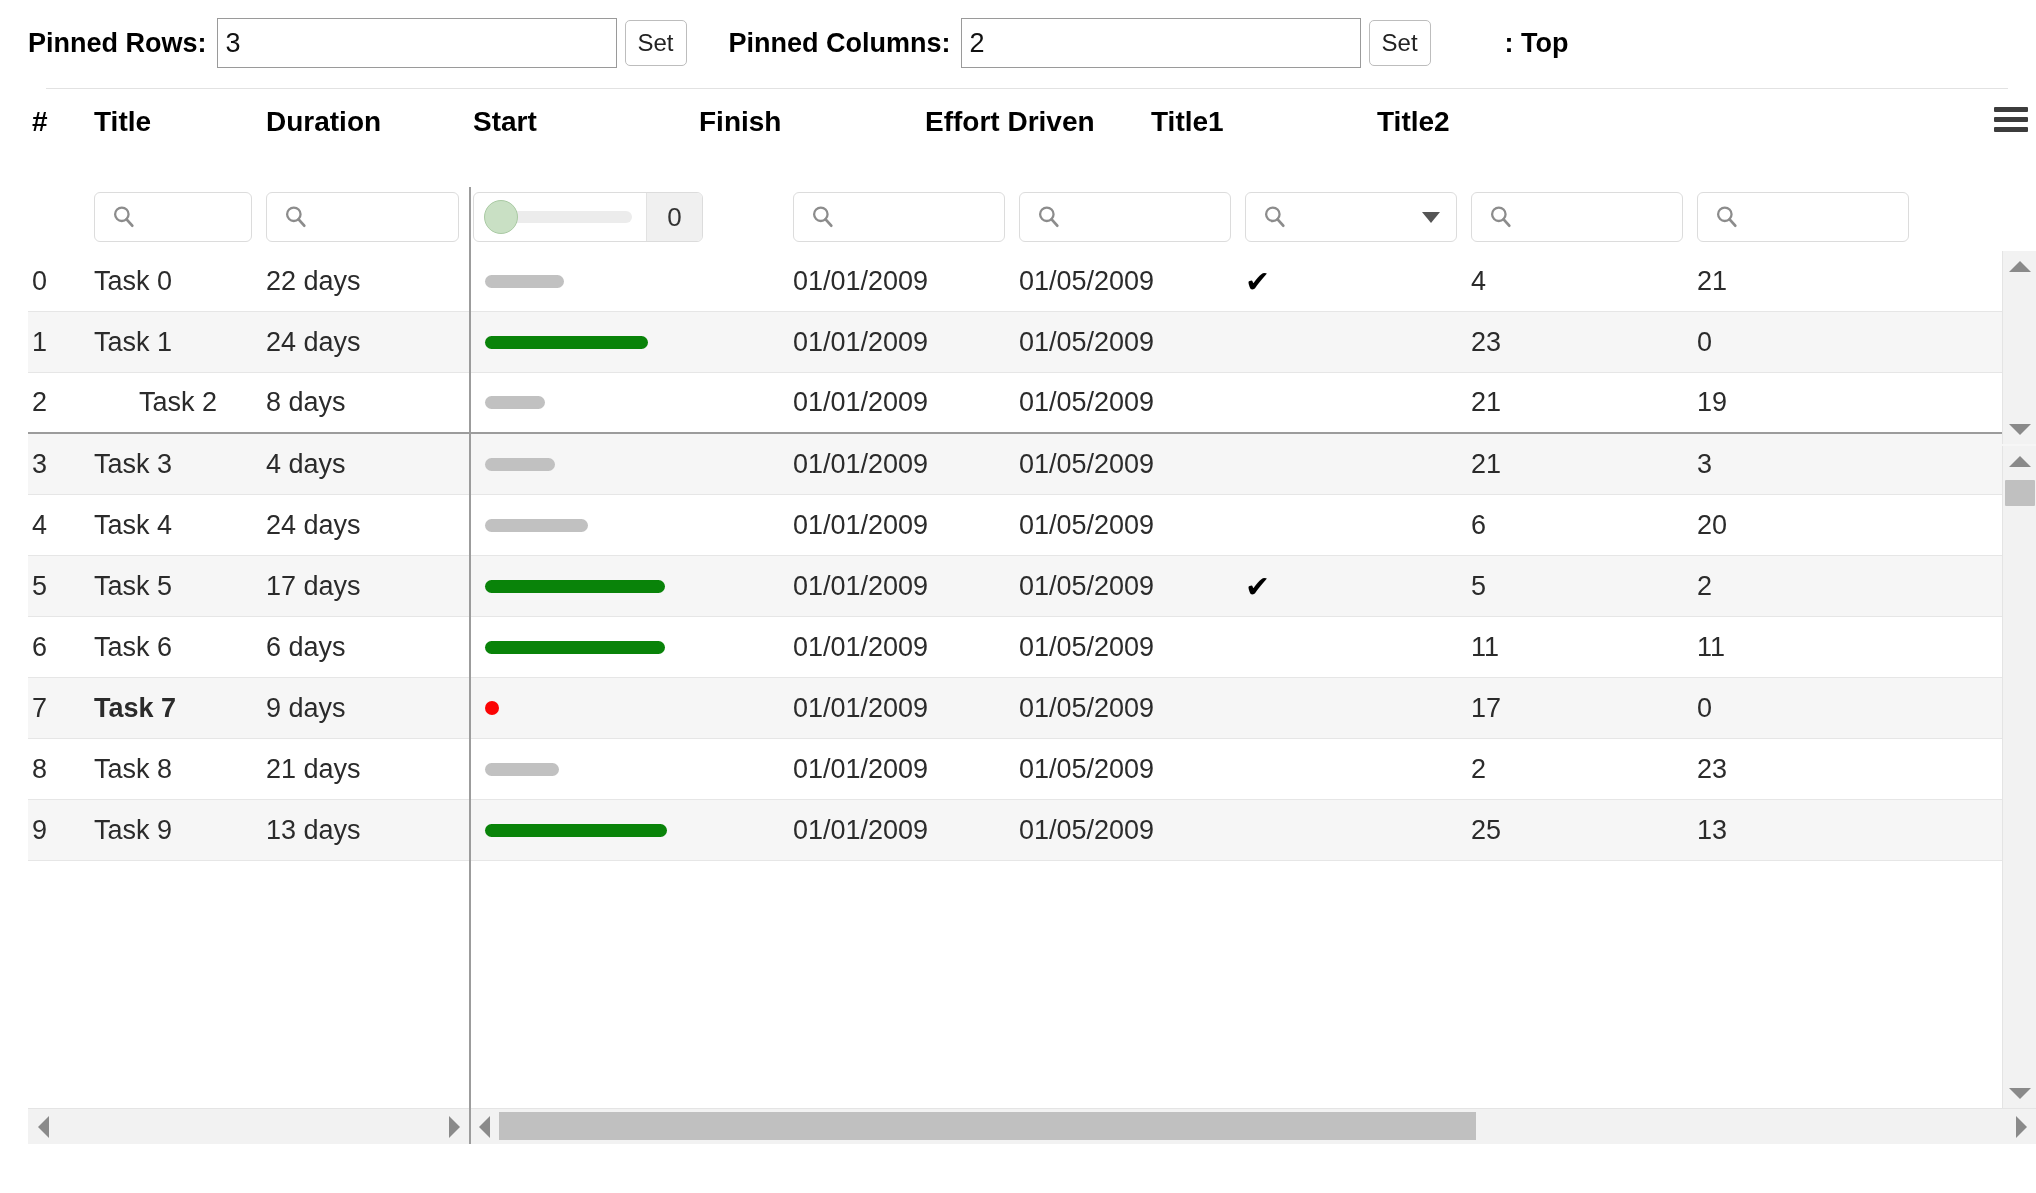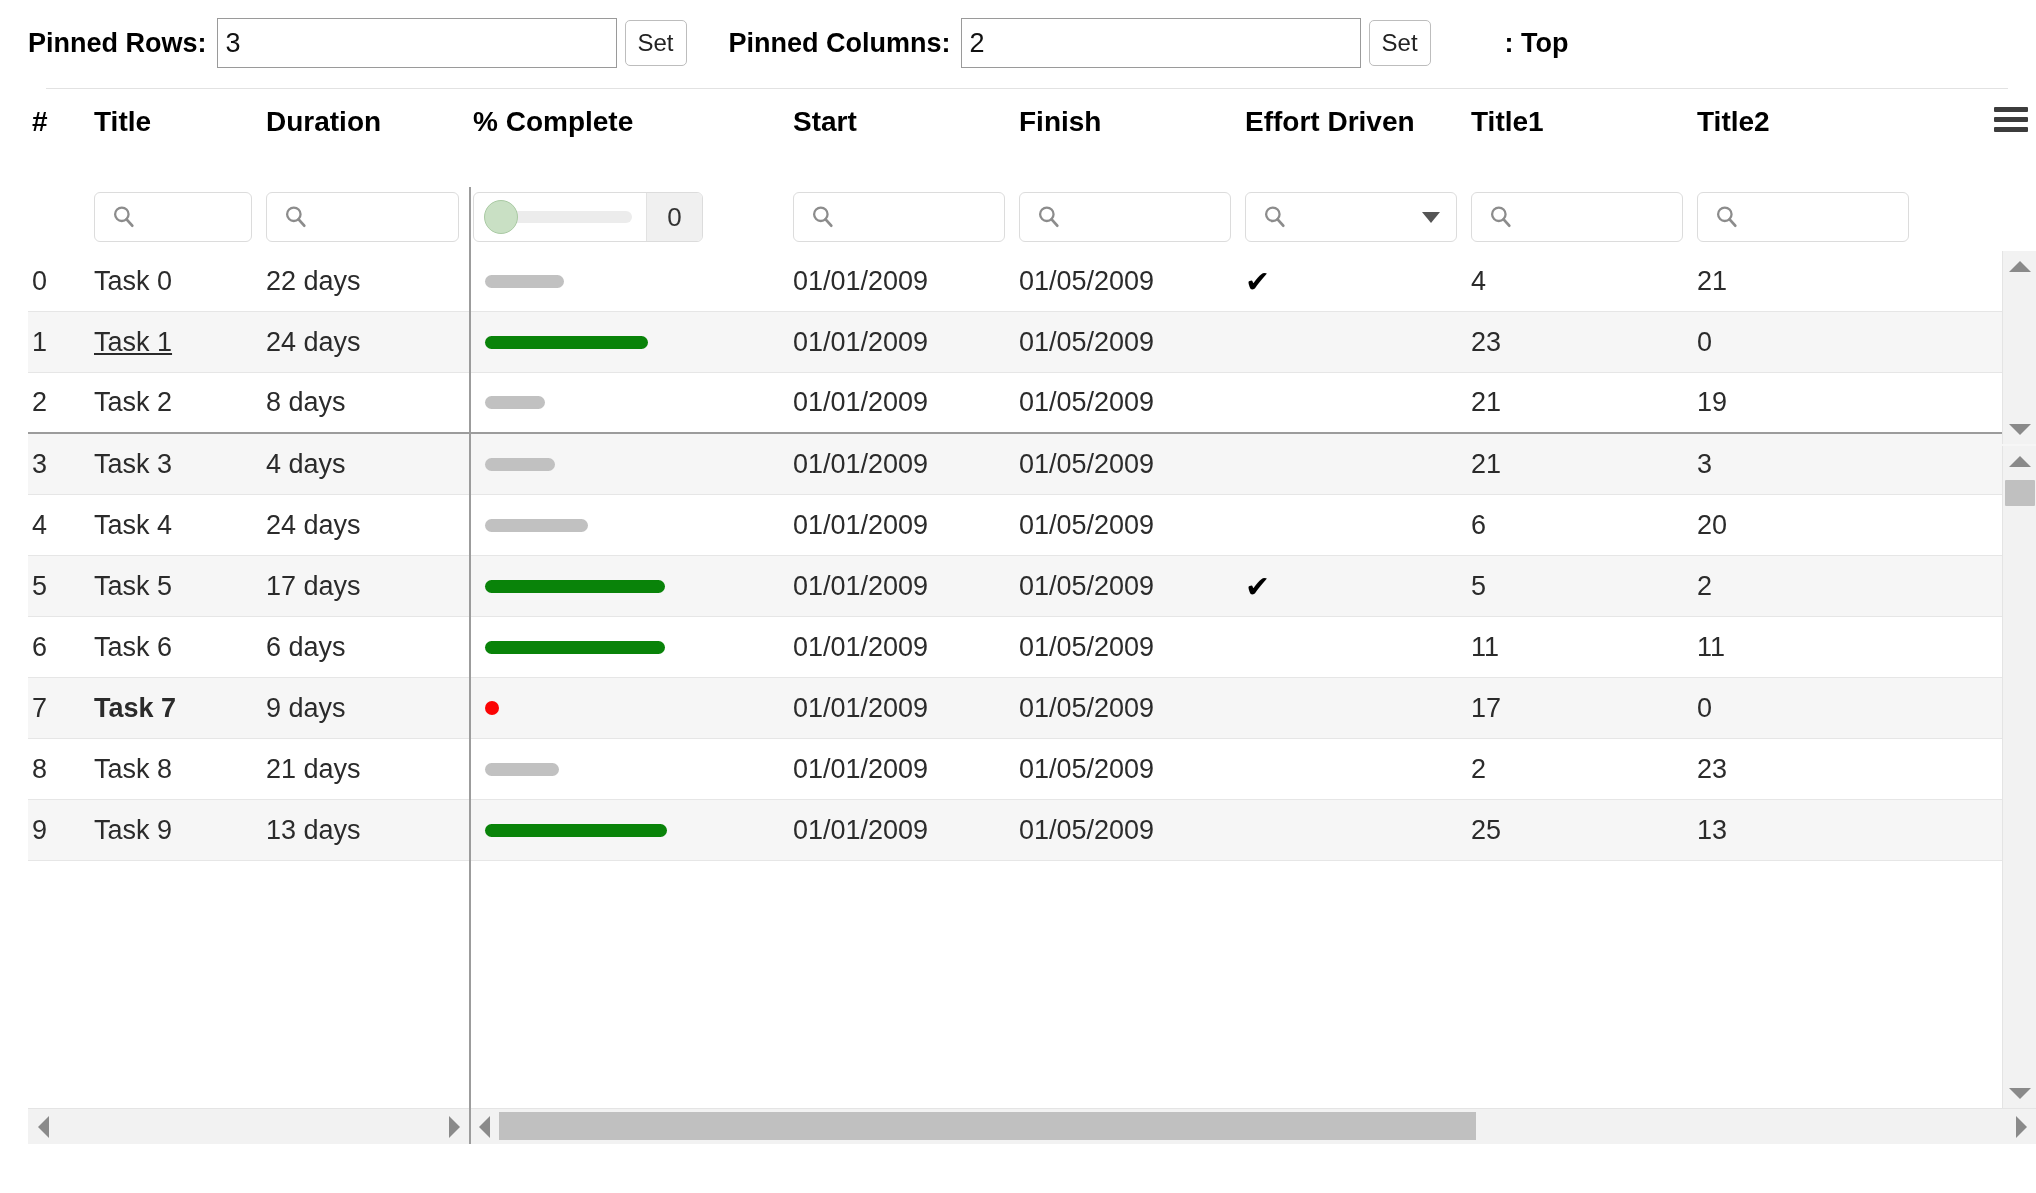--- a/index.html
+++ b/index.html
@@ -328,21 +328,20 @@
 </div>
 
 <div class="tb-divider"></div>
 
 <div class="grid">
 
   <div class="hdr" id="header-row">
       <div class="hcell" style="width: 62px;">#</div>
       <div class="hcell" style="width: 172px;">Title</div>
       <div class="hcell" style="width: 207px;">Duration</div>
-      <div class="hcell" style="width: 320px;">% Complete</div>
       <div class="hcell" style="width: 226px;">Start</div>
       <div class="hcell" style="width: 226px;">Finish</div>
       <div class="hcell" style="width: 226px;">Effort Driven</div>
       <div class="hcell" style="width: 226px;">Title1</div>
       <div class="hcell" style="width: 226px;">Title2</div>
     </div>
 
   <div class="hamburger">
     <span></span>
     <span></span>
@@ -430,36 +429,36 @@
           </div>
         </div>
         <div class="cell" style="width: 226px;">01/01/2009</div>
         <div class="cell" style="width: 226px;">01/05/2009</div>
         <div class="cell" style="width: 226px;"><span class="check">✔</span></div>
         <div class="cell" style="width: 226px;">4</div>
         <div class="cell" style="width: 226px;">21</div>
       </div>
       <div class="row alt">
         <div class="cell num" style="width: 62px;">1</div>
-        <div class="cell" style="width: 172px; text-decoration: underline;">Task 1</div>
+        <div class="cell" style="width: 172px;">Task 1</div>
         <div class="cell" style="width: 207px;">24 days</div>
         <div class="cell" style="width: 320px;">
           <div class="bar-outer">
             <div class="bar done" style="width: 163px;"></div>
           </div>
         </div>
         <div class="cell" style="width: 226px;">01/01/2009</div>
         <div class="cell" style="width: 226px;">01/05/2009</div>
         <div class="cell" style="width: 226px;"><span class="check"></span></div>
         <div class="cell" style="width: 226px;">23</div>
         <div class="cell" style="width: 226px;">0</div>
       </div>
       <div class="row pin-last">
         <div class="cell num" style="width: 62px;">2</div>
-        <div class="cell" style="width: 172px;">Task 2</div>
+        <div class="cell" style="width: 172px; text-align: center;">Task 2</div>
         <div class="cell" style="width: 207px;">8 days</div>
         <div class="cell" style="width: 320px;">
           <div class="bar-outer">
             <div class="bar" style="width: 60px;"></div>
           </div>
         </div>
         <div class="cell" style="width: 226px;">01/01/2009</div>
         <div class="cell" style="width: 226px;">01/05/2009</div>
         <div class="cell" style="width: 226px;"><span class="check"></span></div>
         <div class="cell" style="width: 226px;">21</div>

